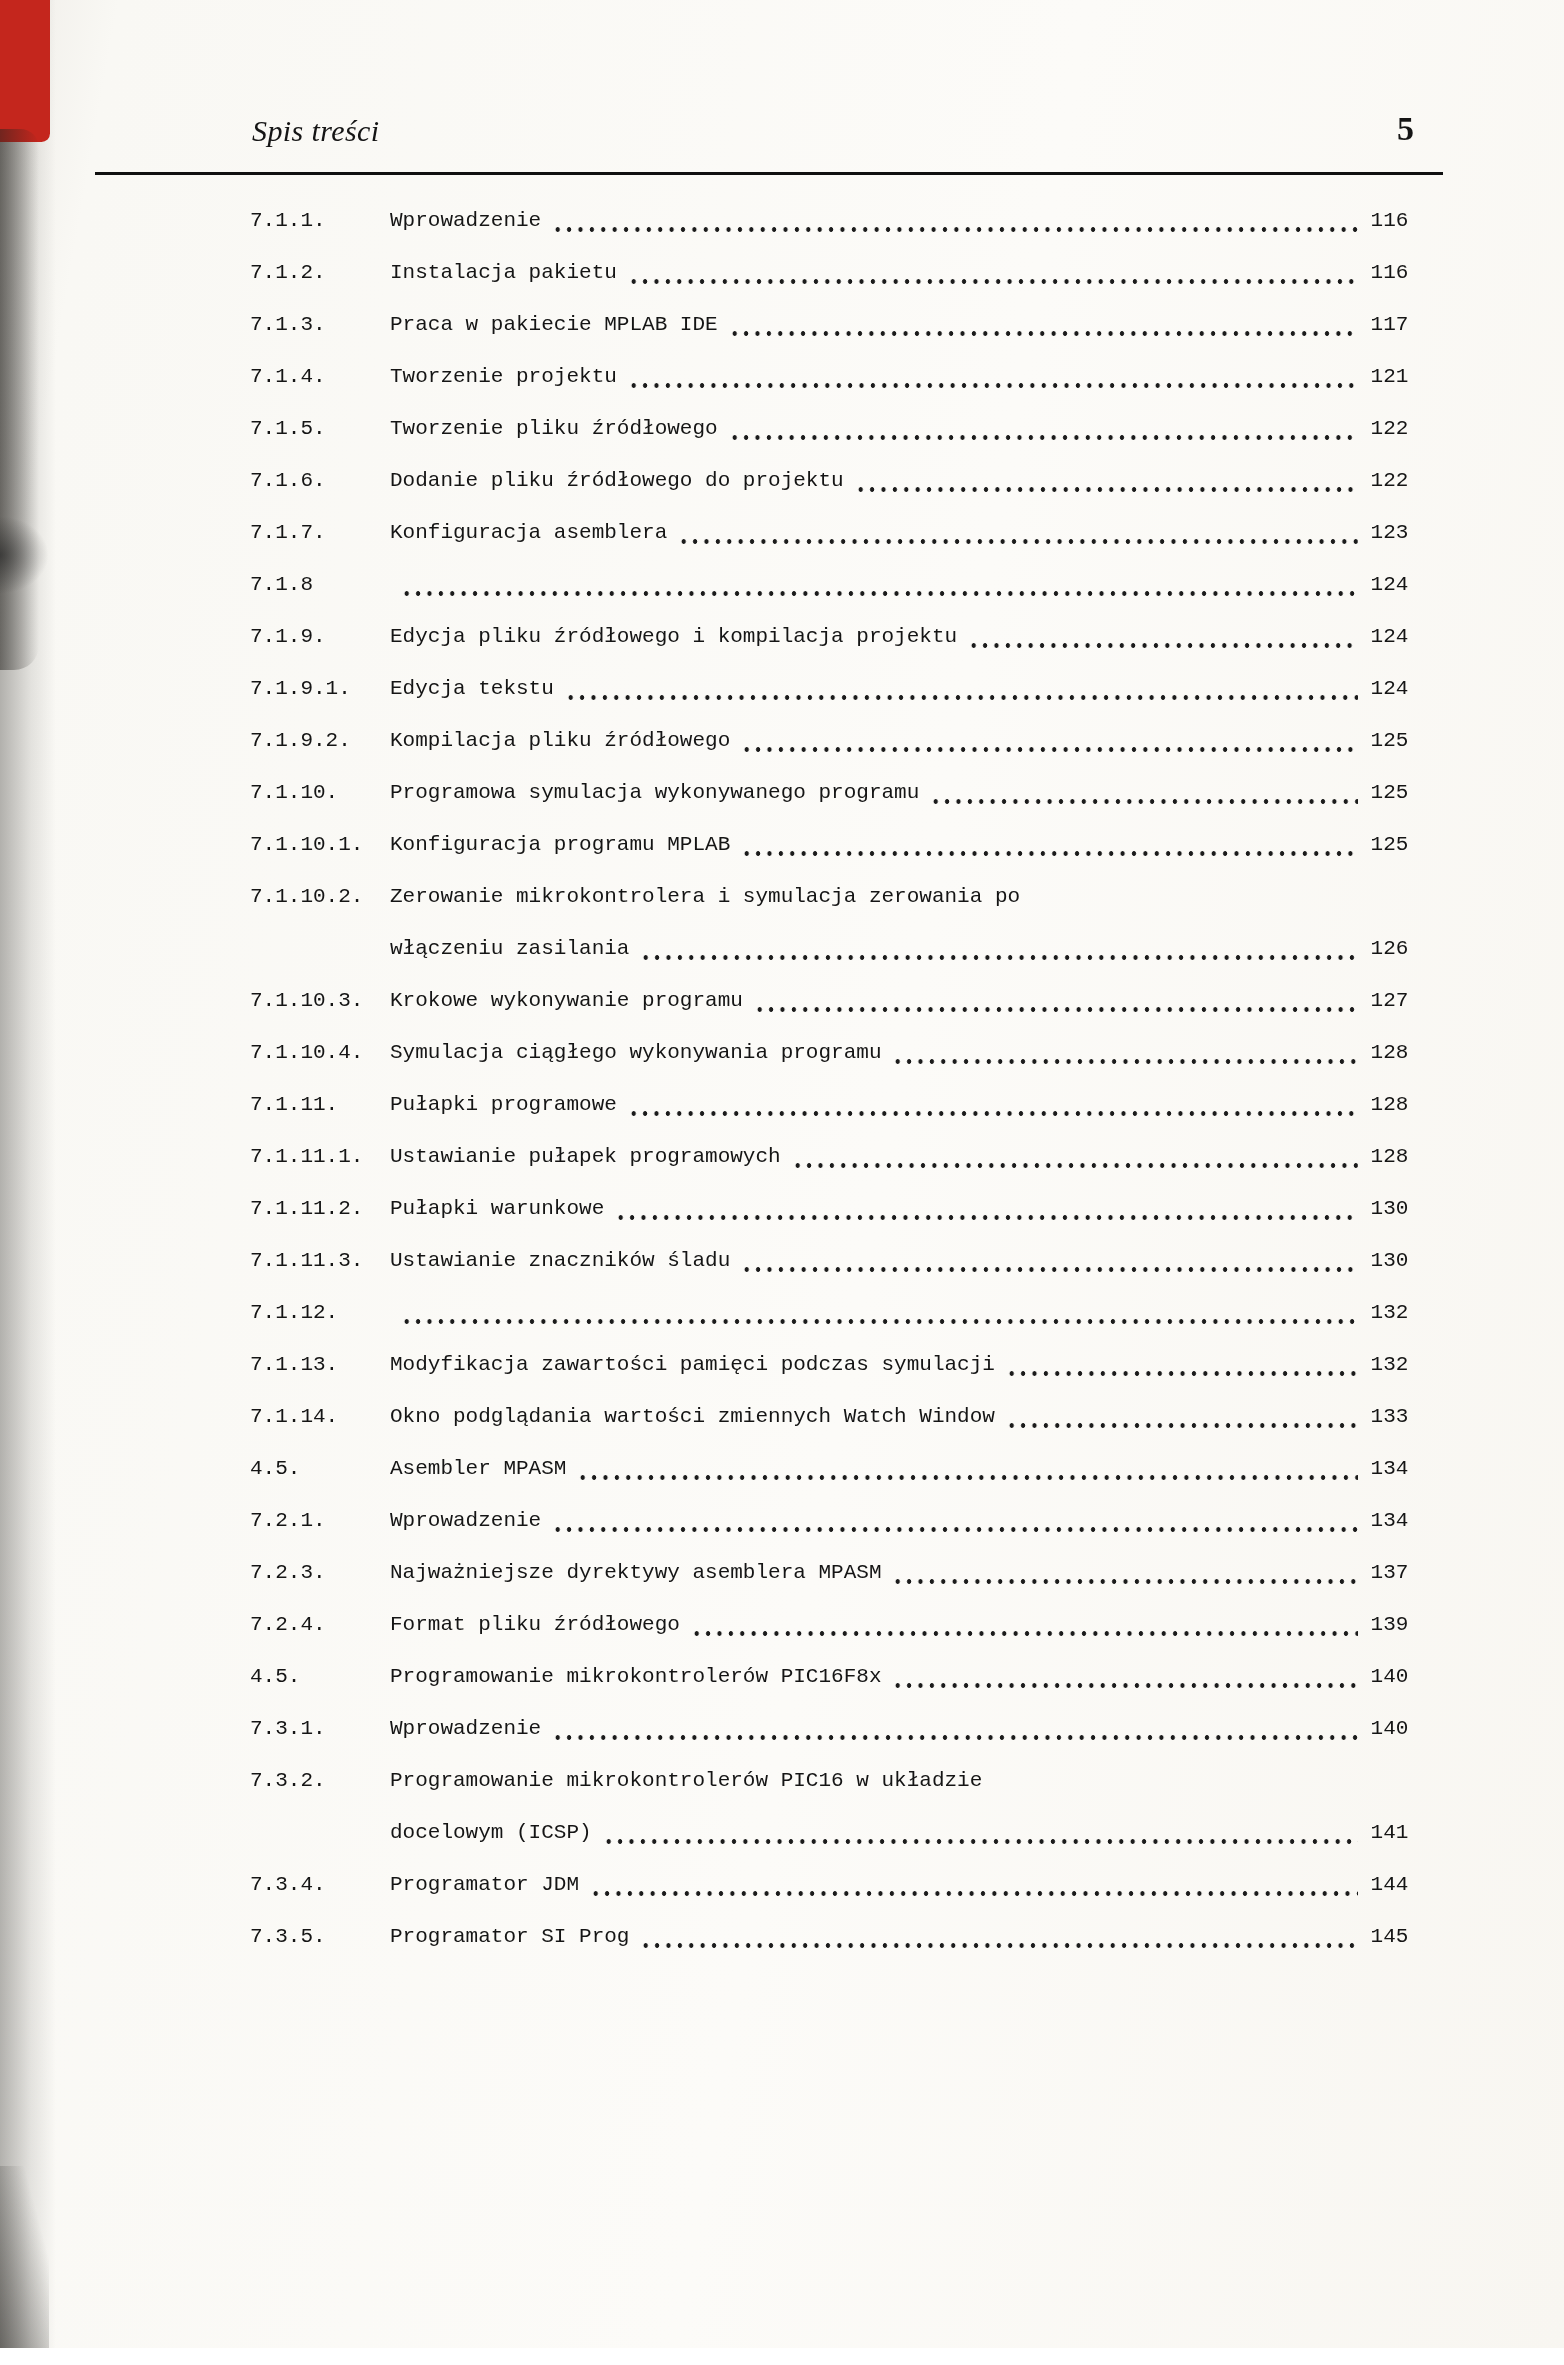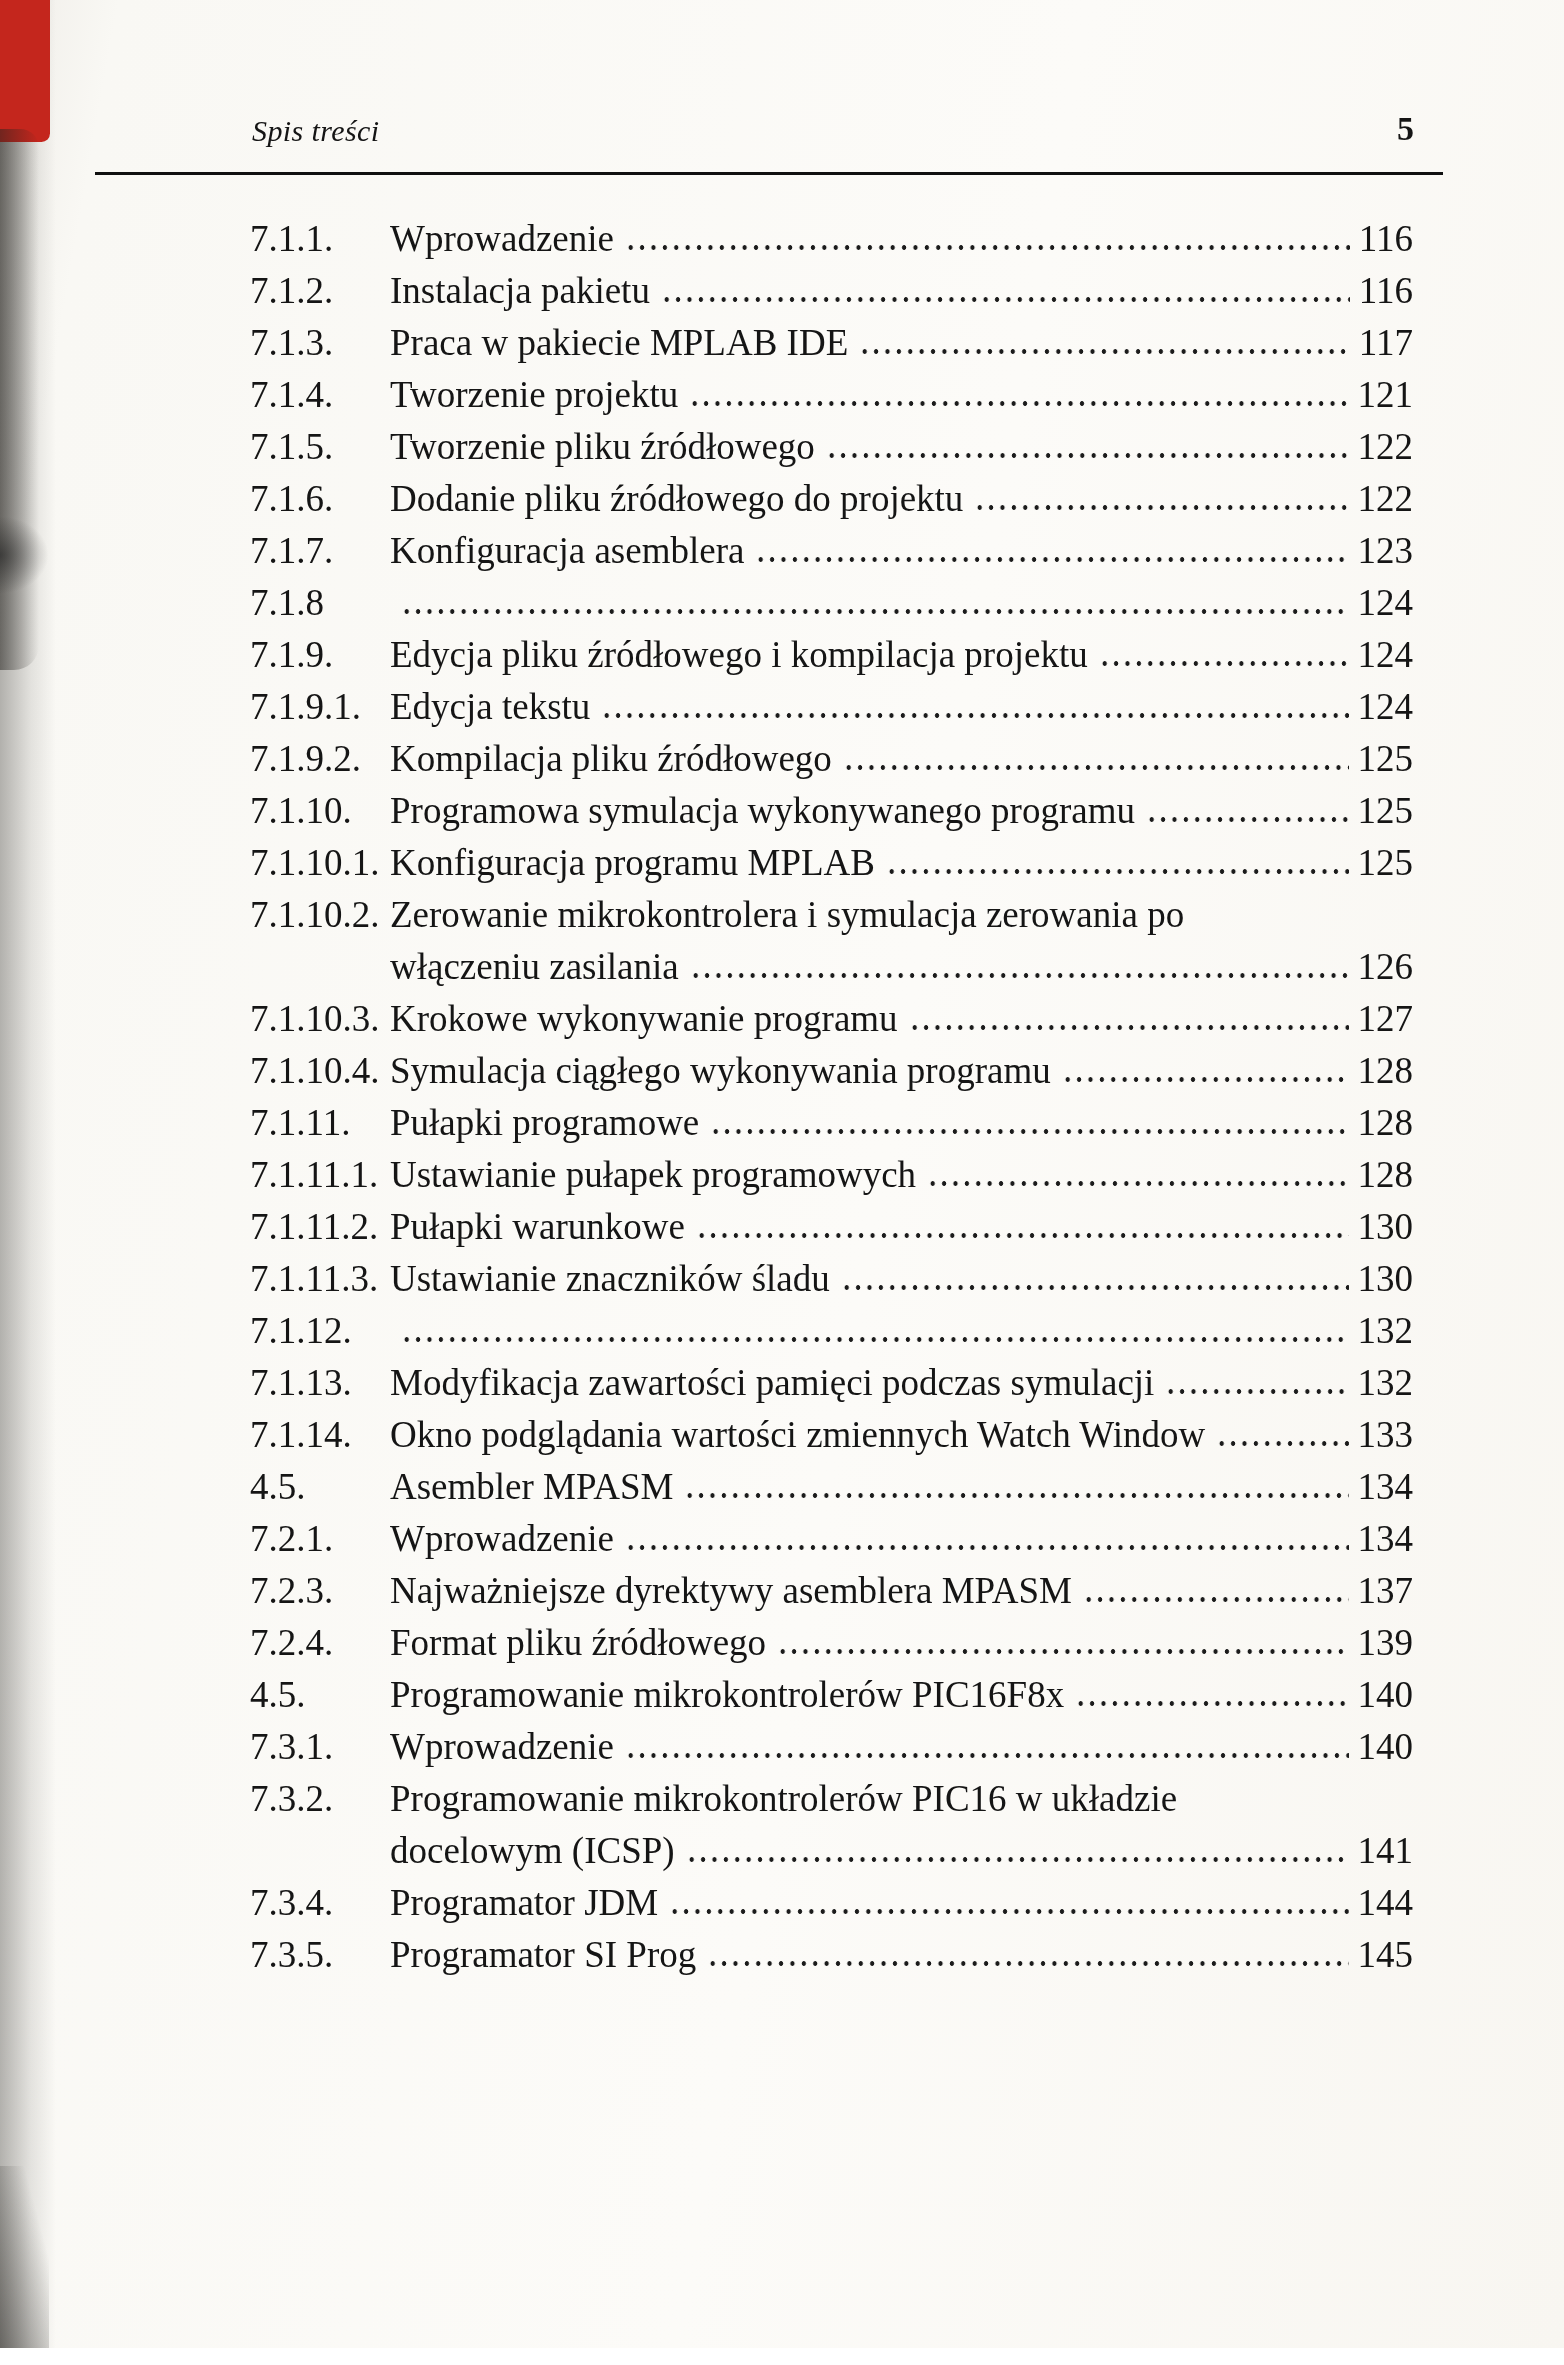--- a/index.html
+++ b/index.html
@@ -48,40 +48,41 @@
   }
   .head-title { font-style: italic; font-size: 30px; letter-spacing: 0.4px; }
   .head-pagenum { font-weight: bold; font-size: 34px; }
   .head-rule {
     position: absolute; top: 172px; left: 95px; width: 1348px; height: 2.5px;
     background: #101010;
   }
 
   
   .toc {
-    position: absolute; top: 213px; left: 250px; width: 1163px;
-    font-size: 37px;
+    position: absolute; top: 195px; left: 250px; width: 1163px;
+    font-size: 21px;
+    font-family: Liberation Mono, monospace;
   }
   .toc-row {
     display: flex; align-items: baseline;
     height: 52px; line-height: 52px;
     white-space: nowrap;
   }
   .toc-num { flex: 0 0 140px; }
   .toc-title { flex: 0 1 auto; }
   .toc-leader {
     flex: 1 1 17px;
     align-self: stretch;
     margin: 0 8.5px 0 11px;
     background-image: radial-gradient(circle, #1b1b1b 1.9px, rgba(0,0,0,0) 2.5px);
     background-size: 11.4px 8.5px;
     background-repeat: repeat-x;
     background-position: 0 30px;
   }
-  .toc-page { flex: 0 0 auto; min-width: 47px; text-align: right; }
+  .toc-page { flex: 0 0 auto; min-width: 47px; text-align: center; }
 </style>
 </head>
 <body>
 
 <div class="sheet">
 
   <div class="edge-shade"></div>
   <div class="red-patch"></div>
   <div class="edge-dark-top"></div>
   <div class="edge-notch"></div>

